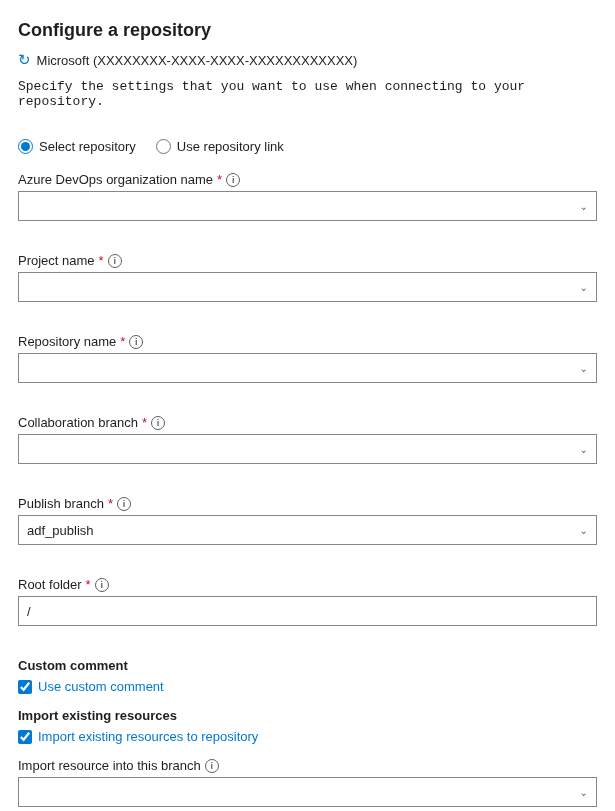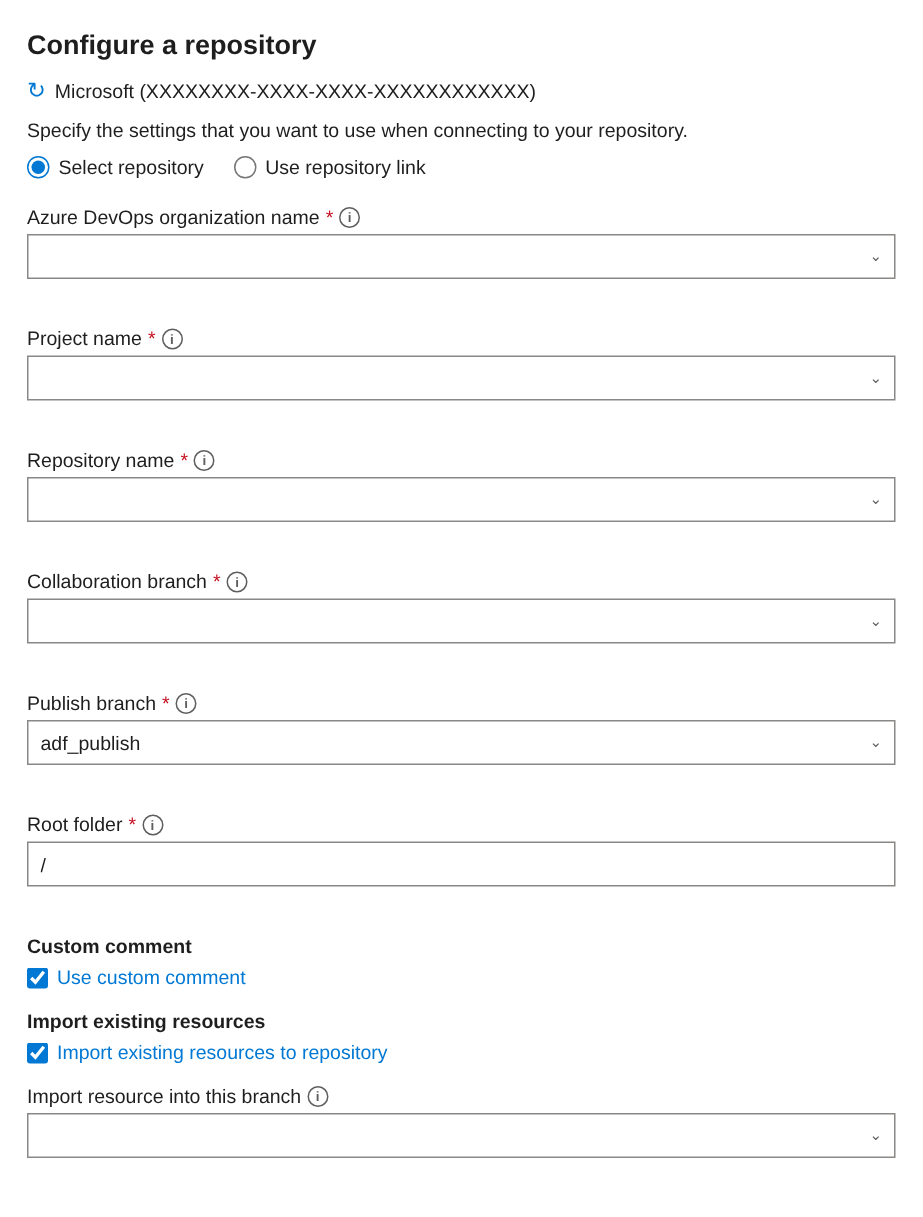--- a/index.html
+++ b/index.html
@@ -29,21 +29,22 @@
       color: #1e1e1e;
       font-size: 13px;
     }
     .account-icon {
       color: #0078d4;
       font-size: 15px;
     }
     .description {
       font-size: 13px;
       color: #1e1e1e;
-      margin-bottom: 10px;
+      margin-bottom: 30px;
+      font-family: Liberation Mono, monospace;
     }
     .radio-group {
       display: flex;
       gap: 20px;
       margin-bottom: 18px;
     }
     .radio-option {
       display: flex;
       align-items: center;
       gap: 6px;

